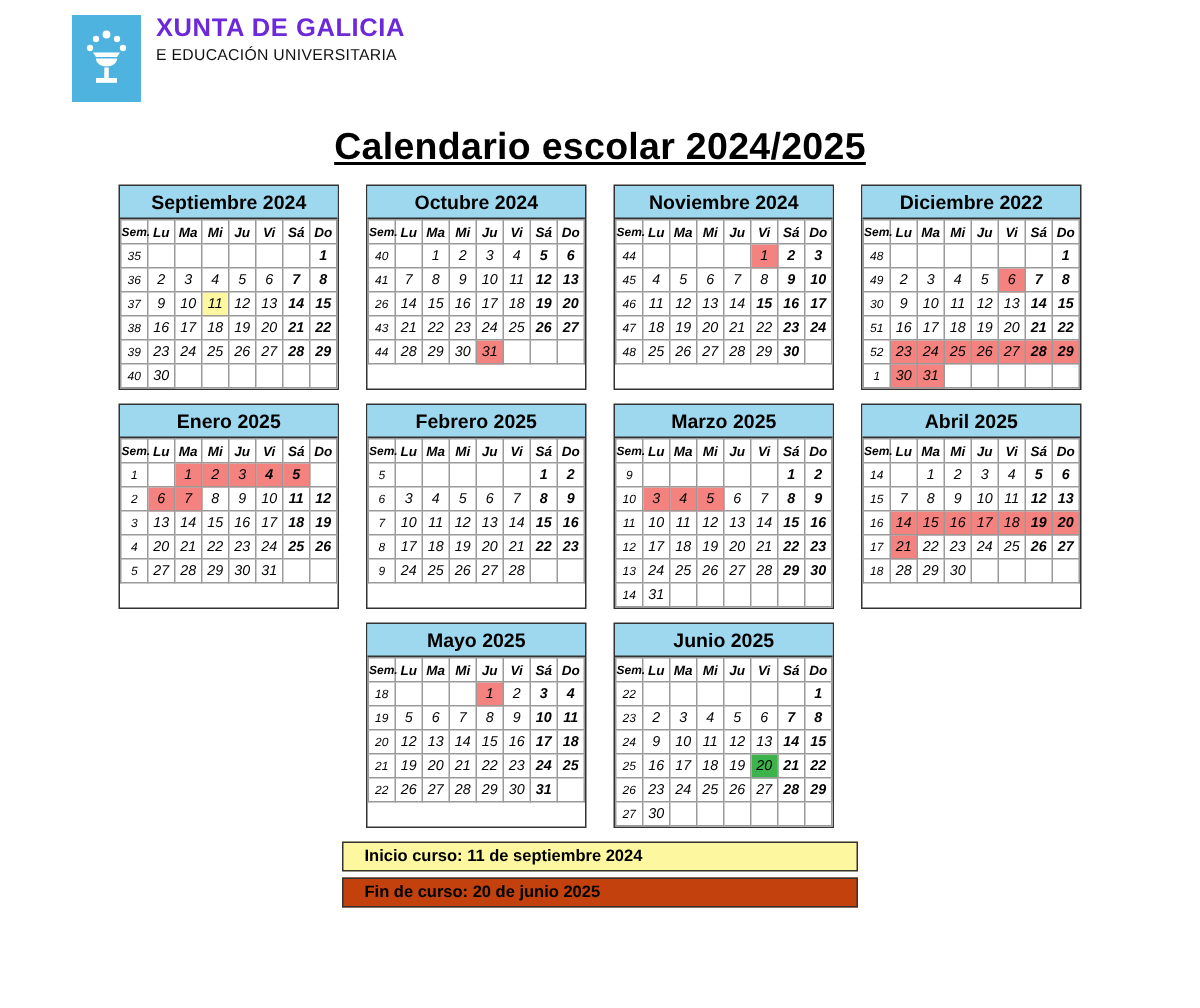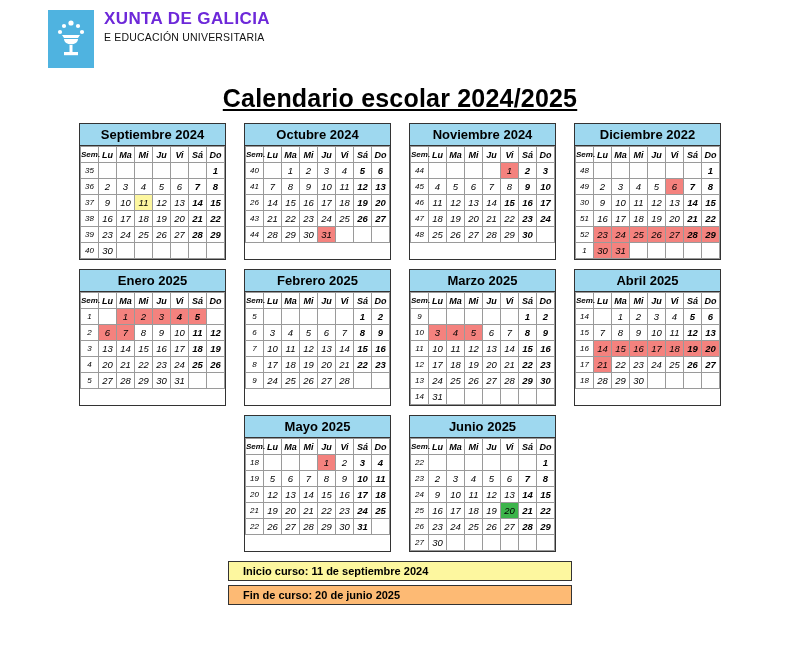--- a/index.html
+++ b/index.html
@@ -133,21 +133,21 @@
   }
   .legend-item {
     border: 1px solid #333;
     font-size: 11px;
     font-weight: bold;
     padding: 3px 0 3px 14px;
     margin-bottom: 4px;
     box-sizing: border-box;
   }
   .legend-yellow { background: #fdf79f; }
-  .legend-green  { background: #fdba74; }
+  .legend-green  { background: #c2410c; }
 </style>
 </head>
 <body>
 
 <div class="header">
   <div class="logo-box">
     <svg class="logo-chalice" viewBox="0 0 30 40">
       <circle cx="15" cy="4" r="2.6" fill="#ffffff"></circle>
       <circle cx="8" cy="7" r="2.1" fill="#ffffff"></circle>
       <circle cx="22" cy="7" r="2.1" fill="#ffffff"></circle>

